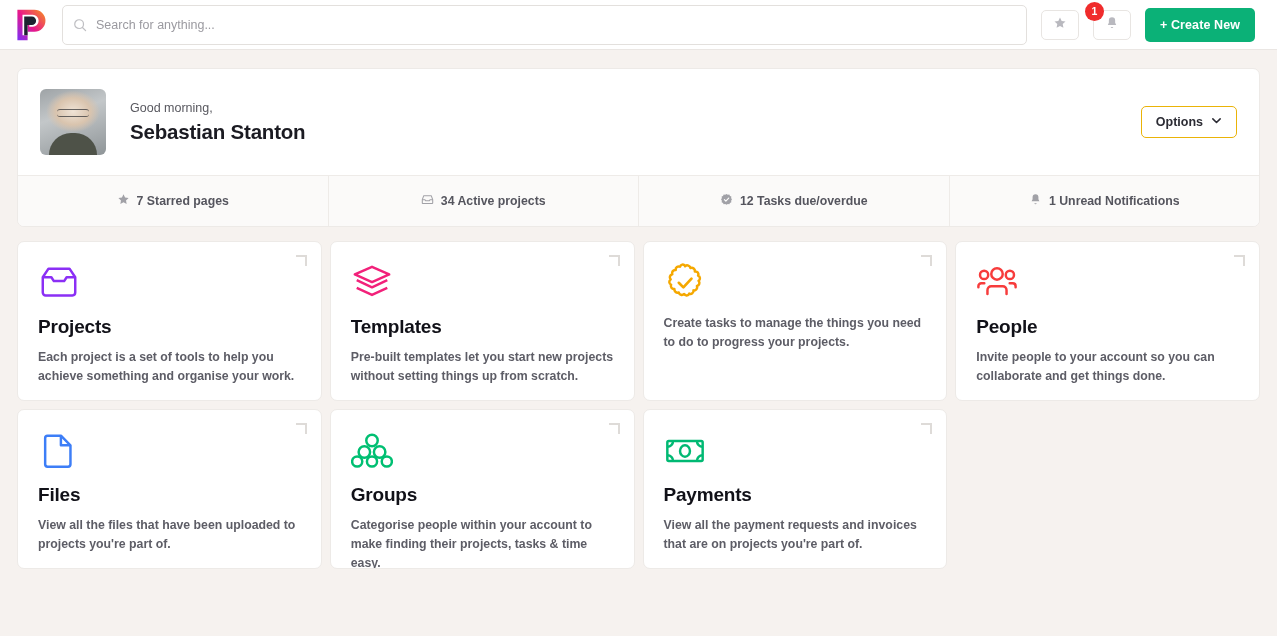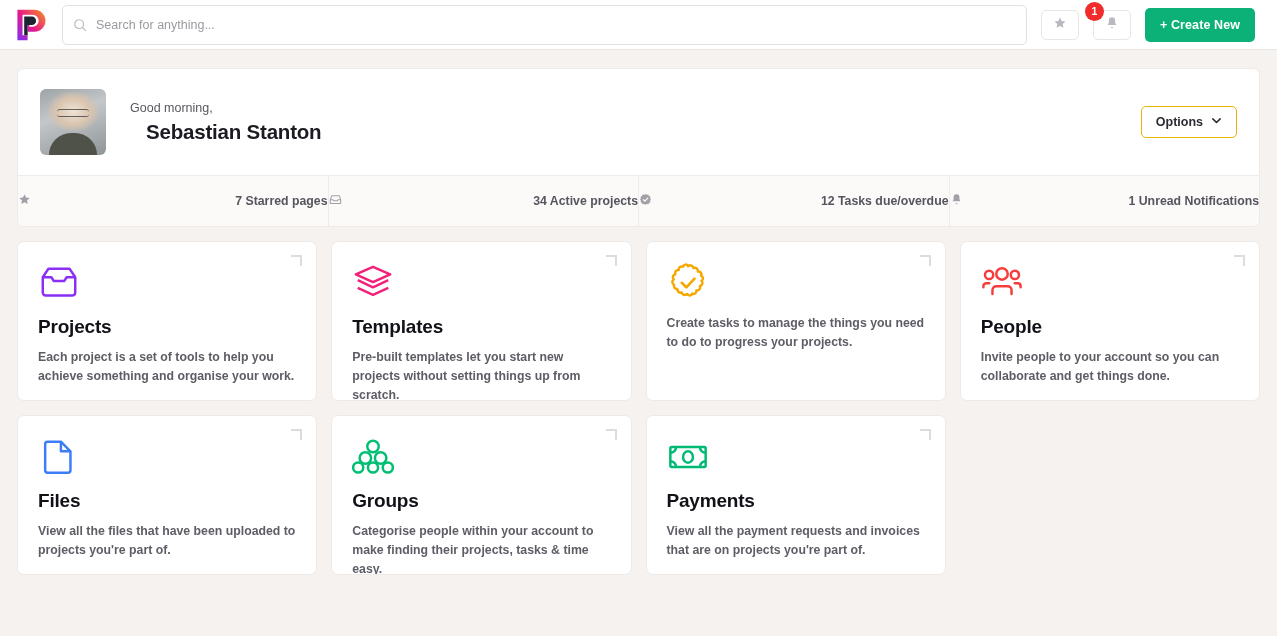--- a/index.html
+++ b/index.html
@@ -98,54 +98,54 @@
     border-radius: 3px;
     border: 1.5px solid #3a3a3c;
     border-left: 0; border-right: 0;
     opacity: .75;
   }
   .greeting { margin-left: 22px; }
   .greeting .hi {
     font-size: 12.5px; color: #58585f; margin-bottom: 5px;
   }
   .greeting .name {
-    font-size: 20.5px; font-weight: bold; color: #1b1b22; letter-spacing: -.2px; margin-left: 16px;
+    font-size: 20.5px; font-weight: bold; color: #1b1b22; letter-spacing: -.2px;
   }
   .hero-actions { margin-left: auto; }
   .options-btn {
     height: 32px; padding: 0 14px;
     border: 1px solid #eab308; border-radius: 5px;
     background: #fff; color: #2c2c34;
     font-family: "Liberation Sans", sans-serif;
     font-size: 12.5px; font-weight: bold;
     display: inline-flex; align-items: center; gap: 8px;
   }
   .options-btn svg { width: 11px; height: 11px; }
 
   .stats {
     display: flex;
     border-top: 1px solid #eeebe8;
     background: #fbfaf9;
   }
   .stat {
     flex: 1 1 0; min-width: 0;
     height: 50px;
-    display: flex; align-items: center; justify-content: space-between;
+    display: flex; align-items: center; justify-content: center;
     gap: 7px;
     font-size: 12.3px; font-weight: bold; color: #55555e;
     border-left: 1px solid #eeebe8;
   }
   .stat:first-child { border-left: 0; }
   .stat svg { width: 13px; height: 13px; flex: 0 0 13px; opacity: .62; }
 
   
   .grid {
     display: grid;
     grid-template-columns: repeat(4, 1fr);
-    gap: 14px;
+    gap: 8px;
     margin-top: 14px;
   }
   .card {
     background: #fff;
     border: 1px solid #edeae7;
     border-radius: 7px;
     height: 160px;
     padding: 20px 20px 0 20px;
     position: relative;
     overflow: hidden;

